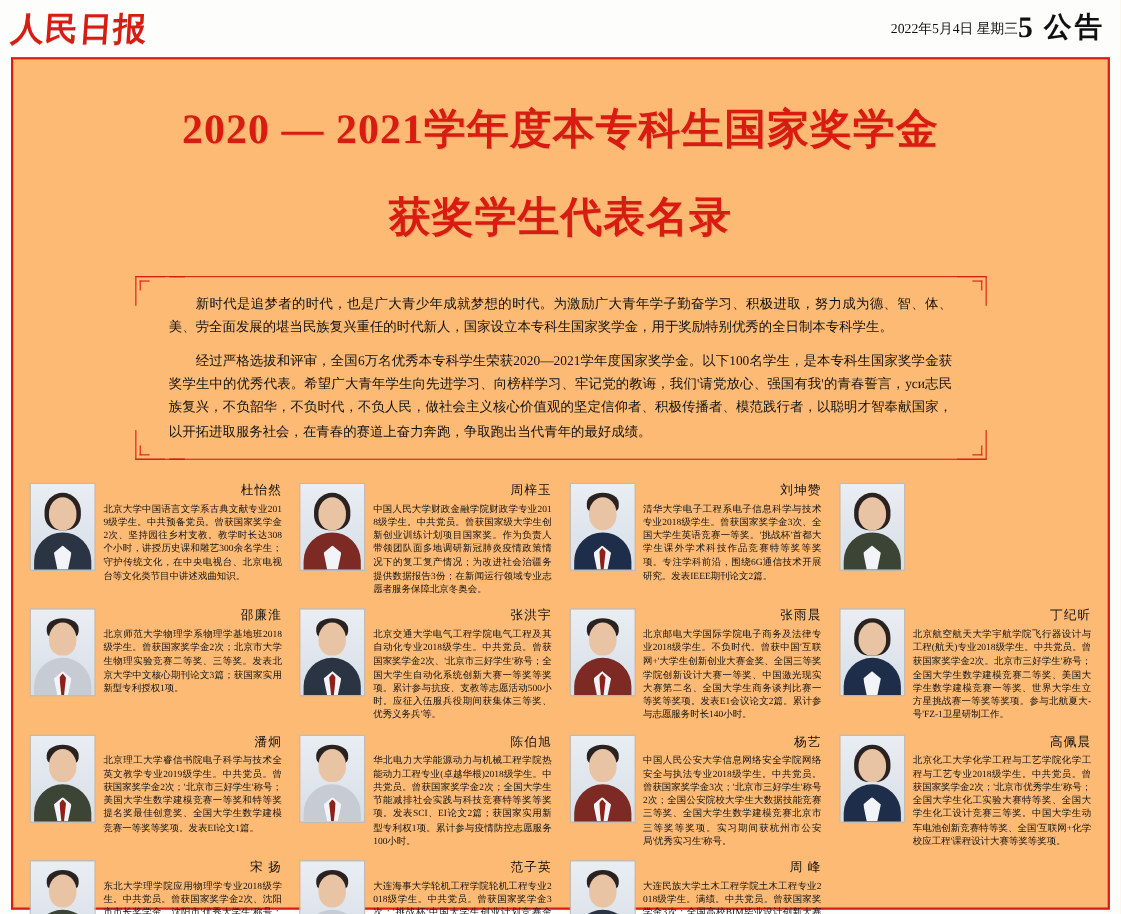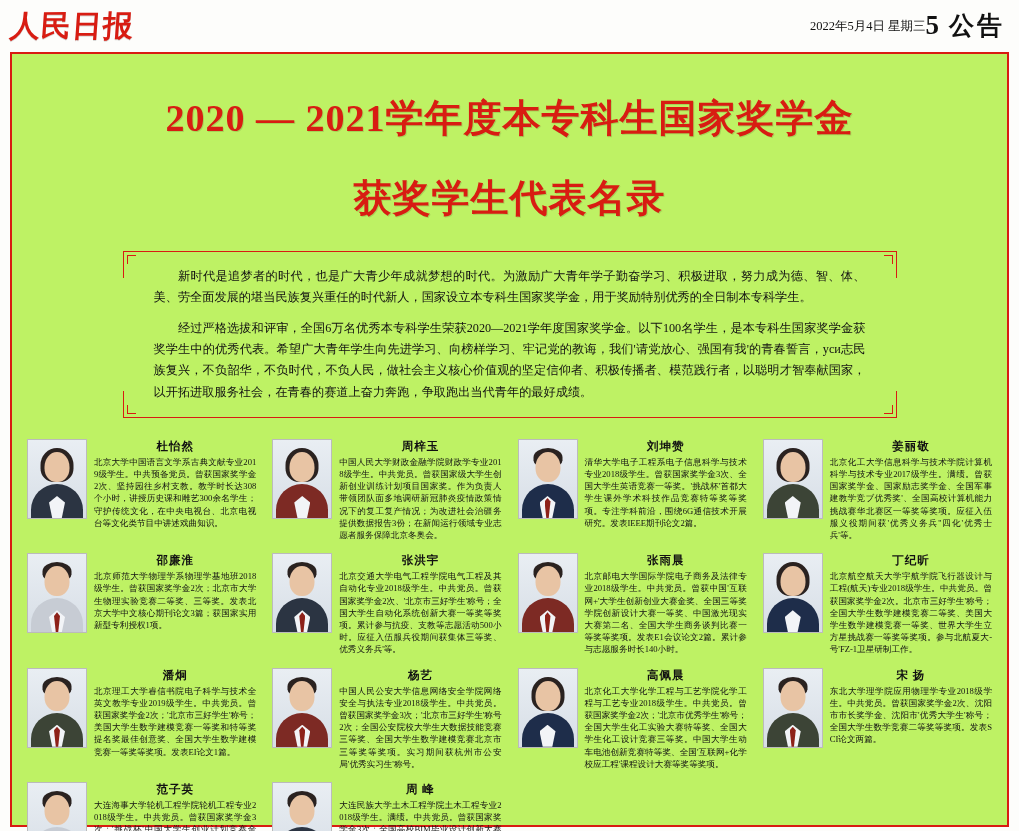--- a/index.html
+++ b/index.html
@@ -29,21 +29,21 @@
   .page-no-wrap{display:flex;align-items:center;gap:10px;padding-bottom:2px;}
   .page-num{font-size:27px;font-weight:bold;line-height:1;}
   .section-name{font-size:25px;font-weight:bold;letter-spacing:3px;line-height:1;text-align:right;}
 
   
   .frame{
     position:absolute;left:10px;top:52px;right:10px;bottom:4px;
     border:2px solid #d81c12;
     box-sizing:border-box;
     padding:10px 12px 6px 12px;
-    background:#bef264;
+    background:#fdba74;
   }
 
   .title{
     text-align:center;
     color:#d81c12;
     font-weight:bold;
     font-size:38px;
     line-height:1.38;
     letter-spacing:1px;
     margin:28px 0 6px 0;
@@ -136,21 +136,21 @@
     clip-path:polygon(50% 0,100% 30%,80% 100%,20% 100%,0 30%);
   }
   .photo .tie{
     position:absolute;left:50%;bottom:0;transform:translateX(-50%);
     width:6px;height:20px;background:#8d2119;
     clip-path:polygon(50% 0,100% 18%,70% 100%,30% 100%,0 18%);
   }
 
   .info{flex:1;min-width:0;}
   .sname{
-    font-size:11.5px;font-weight:bold;text-align:center;
+    font-size:11.5px;font-weight:normal;text-align:right;
     margin:0 0 2px 0;letter-spacing:1px;line-height:1.3;
   }
   .sdesc{
     font-size:8.6px;line-height:1.42;text-align:justify;
     color:#111;margin:0;
     word-break:break-all;
   }
 </style>
 </head>
 <body>
@@ -224,24 +224,20 @@
             <div class="sdesc">清华大学电子工程系电子信息科学与技术专业2018级学生。曾获国家奖学金3次、全国大学生英语竞赛一等奖。'挑战杯'首都大学生课外学术科技作品竞赛特等奖等奖项。专注学科前沿，围绕6G通信技术开展研究。发表IEEE期刊论文2篇。</div>
           </div>
         </div>
         <div class="cell">
           <div class="photo">
             <span class="hair long"></span>
             <span class="head"></span>
             <span class="body olive"></span>
             <span class="shirt"></span>
           </div>
-          <div class="info">
-            <div class="sname">姜丽敬</div>
-            <div class="sdesc">北京化工大学信息科学与技术学院计算机科学与技术专业2017级学生。满绩。曾获国家奖学金、国家励志奖学金、全国军事建教学竞ブ优秀奖'、全国高校计算机能力挑战赛华北赛区一等奖等奖项。应征入伍服义役期间获'优秀义务兵''四化'优秀士兵'等。</div>
-          </div>
         </div>
         <div class="cell">
           <div class="photo">
             <span class="hair"></span>
             <span class="head"></span>
             <span class="body light"></span>
             <span class="shirt"></span>
             <span class="tie"></span>
           </div>
           <div class="info">
@@ -265,21 +261,21 @@
         <div class="cell">
           <div class="photo">
             <span class="hair"></span>
             <span class="head"></span>
             <span class="body red"></span>
             <span class="shirt"></span>
             <span class="tie"></span>
           </div>
           <div class="info">
             <div class="sname">张雨晨</div>
-            <div class="sdesc">北京邮电大学国际学院电子商务及法律专业2018级学生。中共党员。曾获中国'互联网+'大学生创新创业大赛金奖、全国三等奖学院创新设计大赛一等奖、中国激光现实大赛第二名、全国大学生商务谈判比赛一等奖等奖项。发表E1会议论文2篇。累计参与志愿服务时长140小时。</div>
+            <div class="sdesc">北京邮电大学国际学院电子商务及法律专业2018级学生。不负时代。曾获中国'互联网+'大学生创新创业大赛金奖、全国三等奖学院创新设计大赛一等奖、中国激光现实大赛第二名、全国大学生商务谈判比赛一等奖等奖项。发表E1会议论文2篇。累计参与志愿服务时长140小时。</div>
           </div>
         </div>
         <div class="cell">
           <div class="photo">
             <span class="hair long"></span>
             <span class="head"></span>
             <span class="body navy"></span>
             <span class="shirt"></span>
           </div>
           <div class="info">
@@ -297,20 +293,33 @@
           </div>
           <div class="info">
             <div class="sname">潘炯</div>
             <div class="sdesc">北京理工大学睿信书院电子科学与技术全英文教学专业2019级学生。中共党员。曾获国家奖学金2次；'北京市三好学生'称号；美国大学生数学建模竞赛一等奖和特等奖提名奖最佳创意奖、全国大学生数学建模竞赛一等奖等奖项。发表EI论文1篇。</div>
           </div>
         </div>
         <div class="cell">
           <div class="photo">
             <span class="hair"></span>
             <span class="head"></span>
+            <span class="body light"></span>
+            <span class="shirt"></span>
+            <span class="tie"></span>
+          </div>
+          <div class="info">
+            <div class="sname">陈伯旭</div>
+            <div class="sdesc">华北电力大学能源动力与机械工程学院热能动力工程专业(卓越华根)2018级学生。中共党员。曾获国家奖学金2次；全国大学生节能减排社会实践与科技竞赛特等奖等奖项。发表SCI、EI论文2篇；获国家实用新型专利权1项。累计参与疫情防控志愿服务100小时。</div>
+          </div>
+        </div>
+        <div class="cell">
+          <div class="photo">
+            <span class="hair"></span>
+            <span class="head"></span>
             <span class="body red"></span>
             <span class="shirt"></span>
             <span class="tie"></span>
           </div>
           <div class="info">
             <div class="sname">杨艺</div>
             <div class="sdesc">中国人民公安大学信息网络安全学院网络安全与执法专业2018级学生。中共党员。曾获国家奖学金3次；'北京市三好学生'称号2次；全国公安院校大学生大数据技能竞赛三等奖、全国大学生数学建模竞赛北京市三等奖等奖项。实习期间获杭州市公安局'优秀实习生'称号。</div>
           </div>
         </div>
         <div class="cell">

